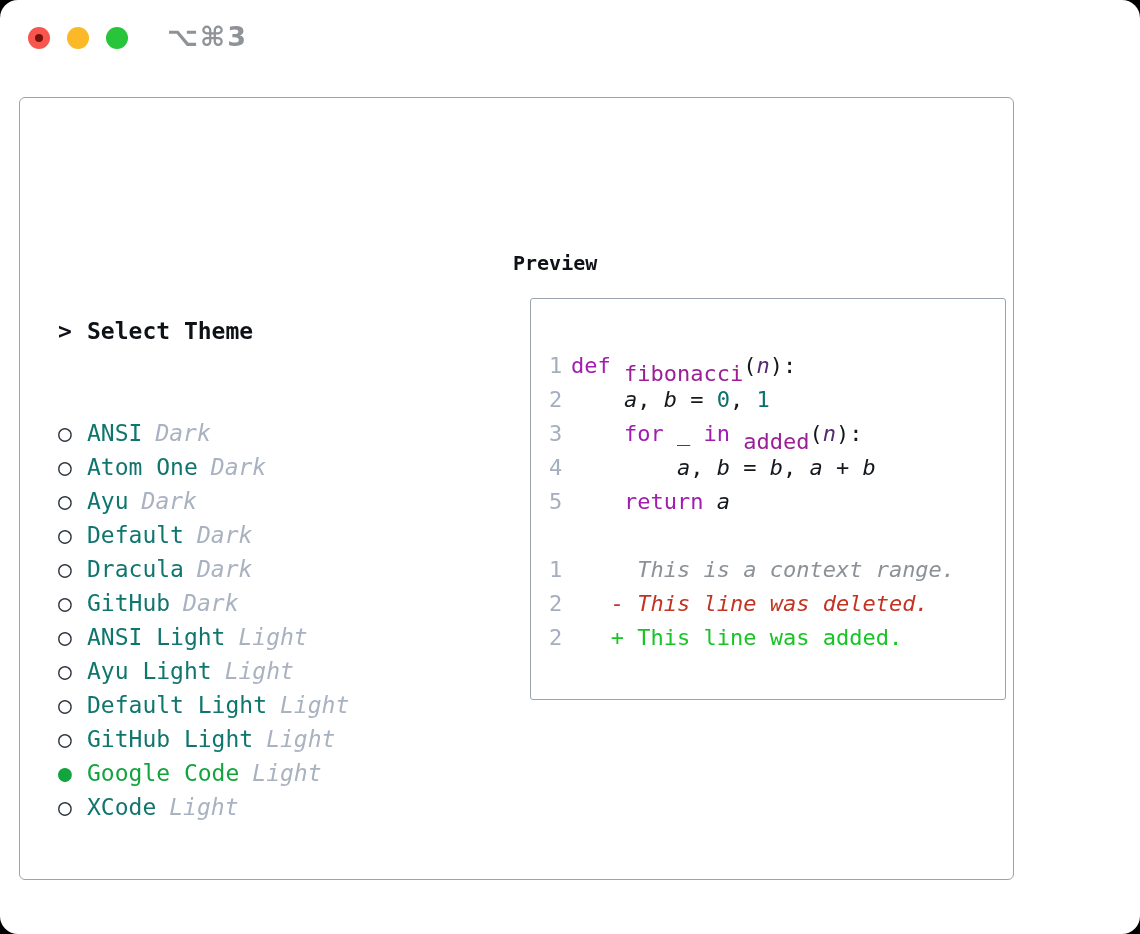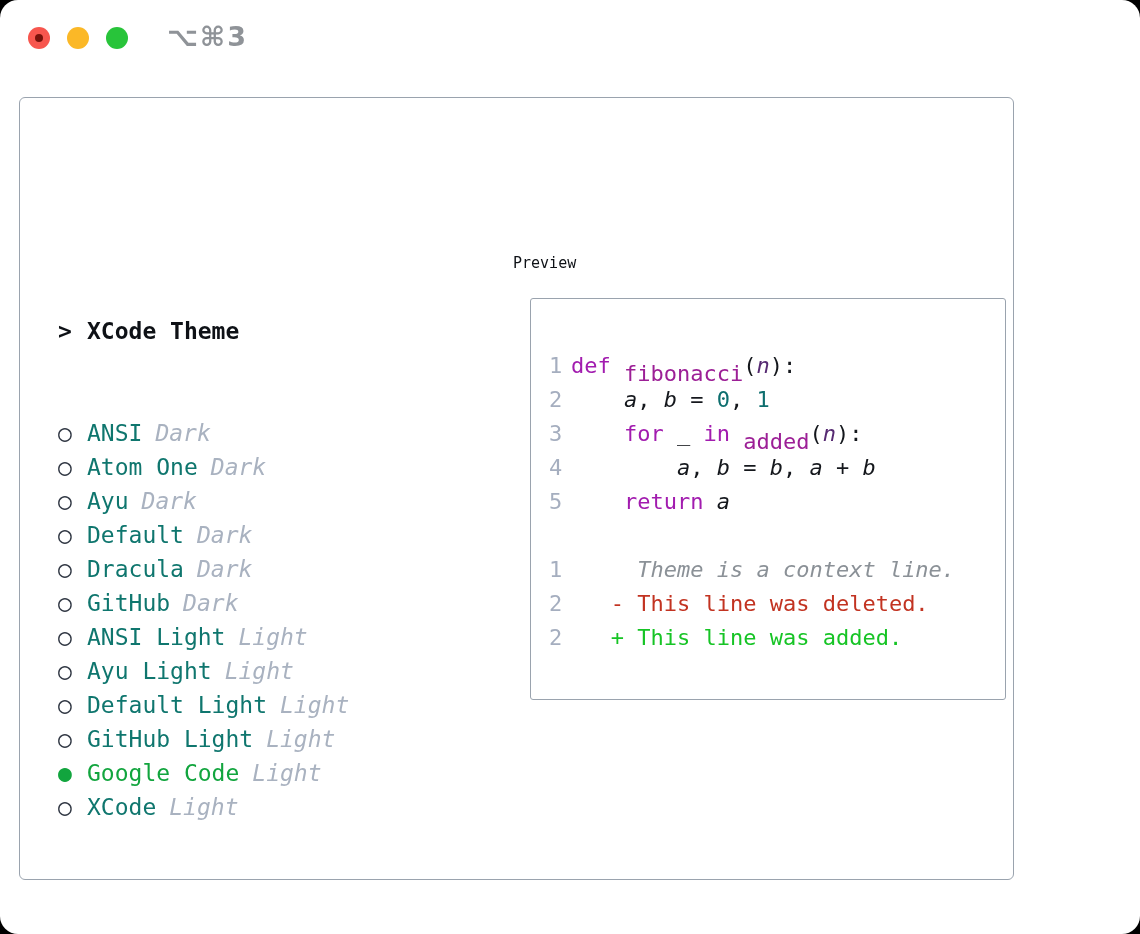--- a/index.html
+++ b/index.html
@@ -37,74 +37,74 @@
   .row { height:34px; display:flex; }
   .marker { display:inline-block; width:29px; flex:none; color:#333a46; }
   .row.header .marker, .row.header .label { font-weight:bold; color:#0e1116; }
   .label { color:#0f766e; }
   .tag { color:#a9b2c0; font-style:italic; margin-left:13px; }
   .row.selected .marker, .row.selected .label { color:#12a53e; }
   .spacer { height:34px; }
   
   .preview-title {
     position:absolute; left:493px; top:148px;
-    font-size:15px; line-height:34px; font-weight:normal; color:#0e1116;
+    font-size:20px; line-height:34px; font-weight:bold; color:#0e1116;
   }
   .preview-box {
     position:absolute; left:510px; top:200px; width:476px; height:402px;
     box-sizing:border-box; border:1.5px solid #9aa3ae; border-radius:3px;
     padding:50px 0 0 18px; background:#fff;
     font-size:22px; line-height:34px;
   }
   .pline { display:flex; white-space:pre; height:34px; }
   .lnum { width:22px; flex:none; color:#a5aebf; }
   .tok-kw  { color:#a21caf; }
   .tok-fn  { color:#9c1f96;margin-top:8px; }
   .tok-prm { color:#562a72; font-style:italic; }
   .tok-lit { color:#0d6e6e; }
   .tok-pl  { color:#14171c; }
   .tok-var { color:#14171c; font-style:italic; }
   .tok-ctx { color:#8b9197; font-style:italic; }
-  .tok-del { color:#c23321; }
+  .tok-del { color:#c23321; font-style:italic; }
   .tok-add { color:#16c425; }
 </style>
 </head>
 <body>
 
 <div class="window">
 
   <div class="traffic">
     <div class="light red"></div>
     <div class="light yellow"></div>
     <div class="light green"></div>
   </div>
   <div class="titlebar-shortcut">⌥⌘3</div>
 
   <div class="panel">
 
     <div class="left-col">
       <div class="row header">
-        <span class="marker">&gt;</span><span class="label">XCode Theme</span>
+        <span class="marker">&gt;</span><span class="label">Select Theme</span>
       </div>
       <div id="theme-items"><div class="row"><span class="marker">○</span><span class="label">ANSI</span><span class="tag">Dark</span></div><div class="row"><span class="marker">○</span><span class="label">Atom One</span><span class="tag">Dark</span></div><div class="row"><span class="marker">○</span><span class="label">Ayu</span><span class="tag">Dark</span></div><div class="row"><span class="marker">○</span><span class="label">Default</span><span class="tag">Dark</span></div><div class="row"><span class="marker">○</span><span class="label">Dracula</span><span class="tag">Dark</span></div><div class="row"><span class="marker">○</span><span class="label">GitHub</span><span class="tag">Dark</span></div><div class="row"><span class="marker">○</span><span class="label">ANSI Light</span><span class="tag">Light</span></div><div class="row"><span class="marker">○</span><span class="label">Ayu Light</span><span class="tag">Light</span></div><div class="row"><span class="marker">○</span><span class="label">Default Light</span><span class="tag">Light</span></div><div class="row"><span class="marker">○</span><span class="label">GitHub Light</span><span class="tag">Light</span></div><div class="row selected"><span class="marker">●</span><span class="label">Google Code</span><span class="tag">Light</span></div><div class="row"><span class="marker">○</span><span class="label">XCode</span><span class="tag">Light</span></div></div>
       <div class="spacer"></div>
       
       
       
       
       
     </div>
 
     <div class="preview-title">Preview</div>
     <div class="preview-box" id="preview-box">
         <div class="pline"><span class="lnum">1</span><span class="tok-kw">def</span><span class="tok-pl"> </span><span class="tok-fn">fibonacci</span><span class="tok-pl">(</span><span class="tok-prm">n</span><span class="tok-pl">):</span></div>
         <div class="pline"><span class="lnum">2</span><span class="tok-pl">    </span><span class="tok-var">a</span><span class="tok-pl">, </span><span class="tok-var">b</span><span class="tok-pl"> = </span><span class="tok-lit">0</span><span class="tok-pl">, </span><span class="tok-lit">1</span></div>
         <div class="pline"><span class="lnum">3</span><span class="tok-pl">    </span><span class="tok-kw">for</span><span class="tok-pl"> _ </span><span class="tok-kw">in</span><span class="tok-pl"> </span><span class="tok-fn">added</span><span class="tok-pl">(</span><span class="tok-prm">n</span><span class="tok-pl">):</span></div>
         <div class="pline"><span class="lnum">4</span><span class="tok-pl">        </span><span class="tok-var">a</span><span class="tok-pl">, </span><span class="tok-var">b</span><span class="tok-pl"> = </span><span class="tok-var">b</span><span class="tok-pl">, </span><span class="tok-var">a</span><span class="tok-pl"> + </span><span class="tok-var">b</span></div>
         <div class="pline"><span class="lnum">5</span><span class="tok-pl">    </span><span class="tok-kw">return</span><span class="tok-pl"> </span><span class="tok-var">a</span></div>
         <div class="pline"><span class="lnum"></span></div>
-        <div class="pline"><span class="lnum">1</span><span class="tok-ctx">     Theme is a context line.</span></div>
+        <div class="pline"><span class="lnum">1</span><span class="tok-ctx">     This is a context range.</span></div>
         <div class="pline"><span class="lnum">2</span><span class="tok-del">   - This line was deleted.</span></div>
         <div class="pline"><span class="lnum">2</span><span class="tok-add">   + This line was added.</span></div>
       </div>
 
   </div>
 </div>
 
 </body></html>

